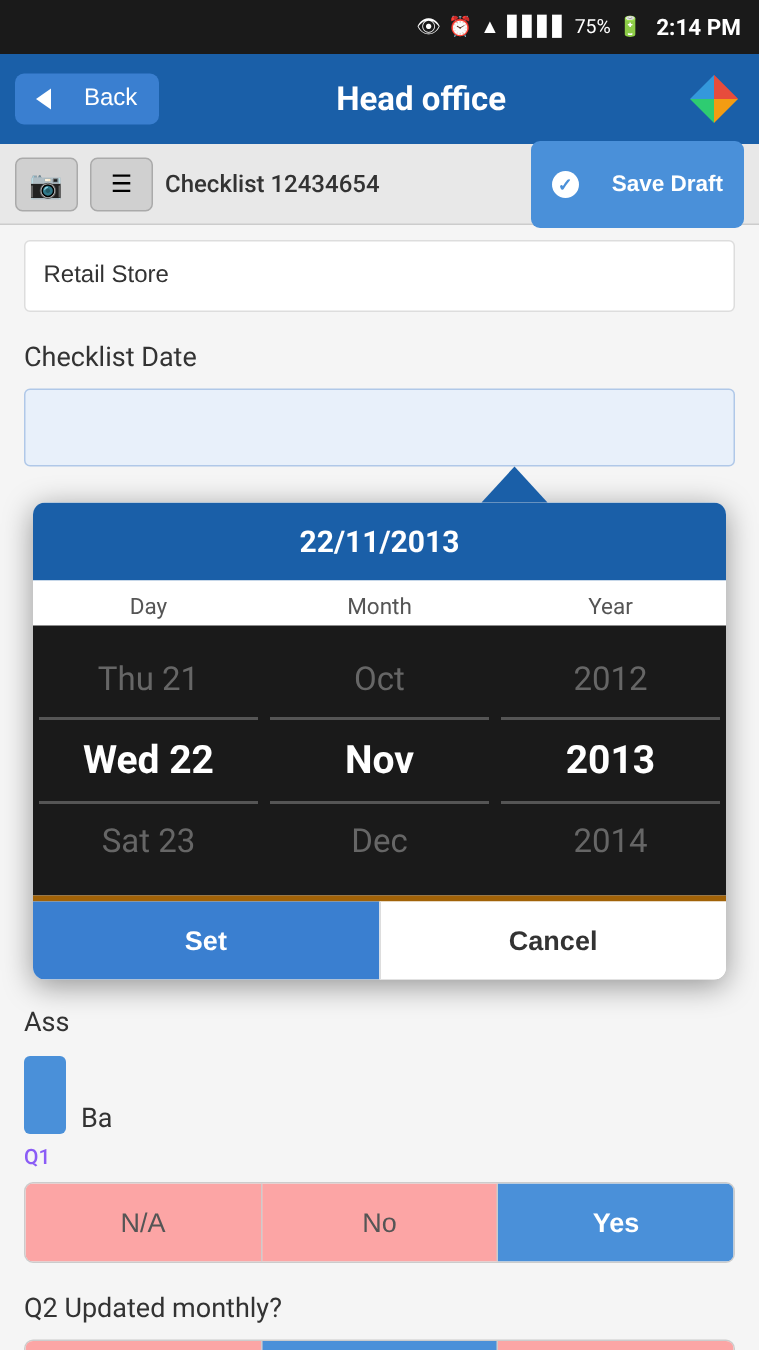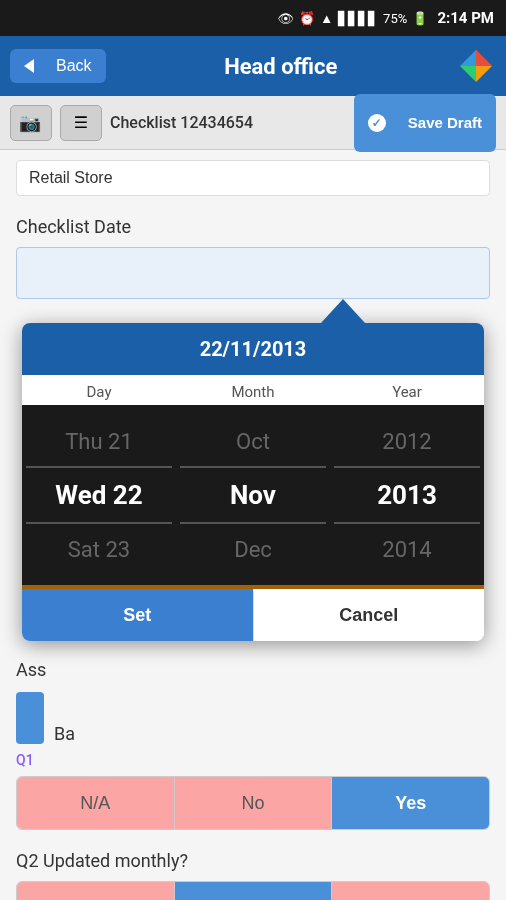--- a/index.html
+++ b/index.html
@@ -135,21 +135,21 @@
 
     
     .main-content {
       width: 100%;
       background: #f5f5f5;
       padding: 10px 16px;
     }
 
     .input-field {
       width: 100%;
-      height: 36px;
+      height: 48px;
       background: white;
       border: 1px solid #ddd;
       border-radius: 4px;
       padding: 0 12px;
       font-size: 16px;
       color: #333;
       margin-bottom: 6px;
     }
 
     .section-label {

